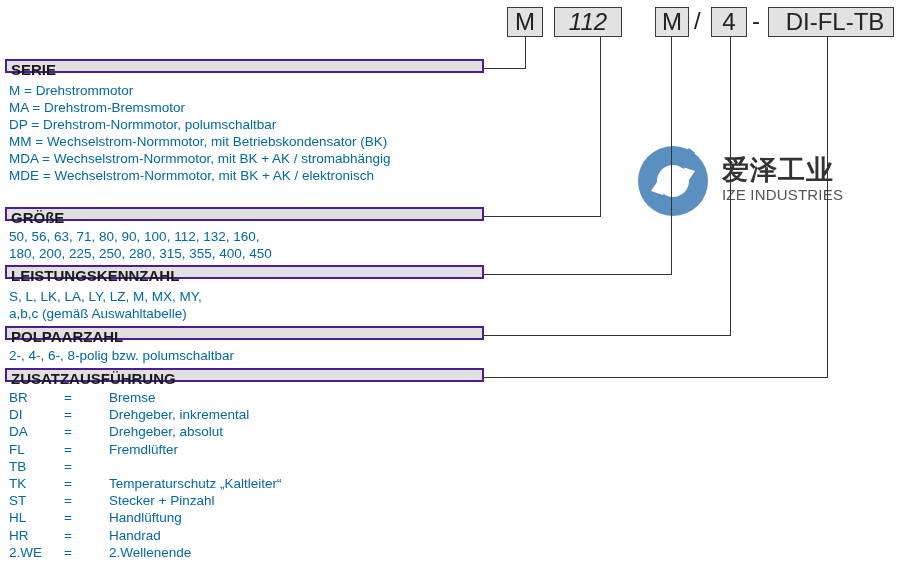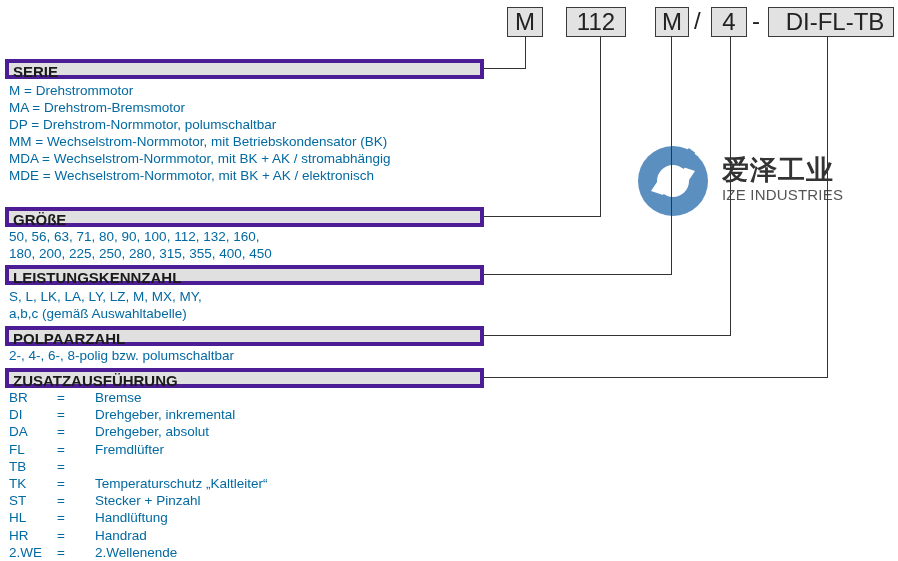--- a/index.html
+++ b/index.html
@@ -1,36 +1,36 @@
 <!DOCTYPE html>
 <html><head>
 <meta charset="utf-8">
 <style>
   html, body { margin:0; padding:0; }
   body { width:898px; height:561px; background:#ffffff; position:relative; overflow:hidden;
          font-family:"Liberation Sans", sans-serif; color:#1a1a1a; }
   .code-box { position:absolute; top:7px; height:30px; background:#e2e2e2; border:1px solid #3a3a3a;
               box-sizing:border-box; font-size:24px; line-height:28px; text-align:center; color:#222; }
   .sep { position:absolute; top:7px; font-size:24px; line-height:28px; color:#222; }
-  .hdr { position:absolute; left:5px; width:479px; height:20px; background:#e0e0e0; border:4px solid #4c1d95;
+  .hdr { position:absolute; left:5px; width:479px; height:14px; background:#e0e0e0; border:2px solid #4c1d95;
          box-sizing:border-box; font-weight:bold; font-size:15px; line-height:17px; padding-left:4px; color:#1a1a1a; }
   .txt { position:absolute; left:9px; font-size:13.5px; line-height:17px; color:#0369a1; white-space:nowrap; }
   .line { position:absolute; background:#333; }
-  .opt-row { height:17.2px; display:flex; }
+  .opt-row { height:17.2px; display:flex;gap:7px; }
   .opt-code { width:48px; }
   .opt-eq { width:38px; }
   .logo { position:absolute; left:637px; top:145px; }
   .logo-cn { position:absolute; left:722px; top:152px; font-size:27px; font-weight:bold; color:#333; letter-spacing:1px; }
   .logo-en { position:absolute; left:722px; top:186px; font-size:15px; color:#555; letter-spacing:0.2px; }
 </style>
 </head>
 <body>
 
 <div class="code-box" style="left:507px;width:36px;">M</div>
-<div class="code-box" style="left:566px;width:60px;">112</div>
+<div class="code-box" style="left:554px;width:68px;font-style:italic;">112</div>
 <div class="code-box" style="left:655px;width:34px;">M</div>
 <span class="sep" style="left:694px;">/</span>
 <div class="code-box" style="left:711px;width:36px;">4</div>
 <span class="sep" style="left:752px;">-</span>
 <div class="code-box" style="left:768px;width:126px;padding-left:8px;">DI-FL-TB</div>
 
 <svg class="logo" width="72" height="72" viewBox="0 0 72 72">
   <circle cx="36" cy="36" r="35" fill="#5b8fc0"></circle>
   <circle cx="36" cy="36" r="16" fill="#ffffff"></circle>
   <polygon points="14,46 30,22 36,32 26,50" fill="#ffffff"></polygon>

